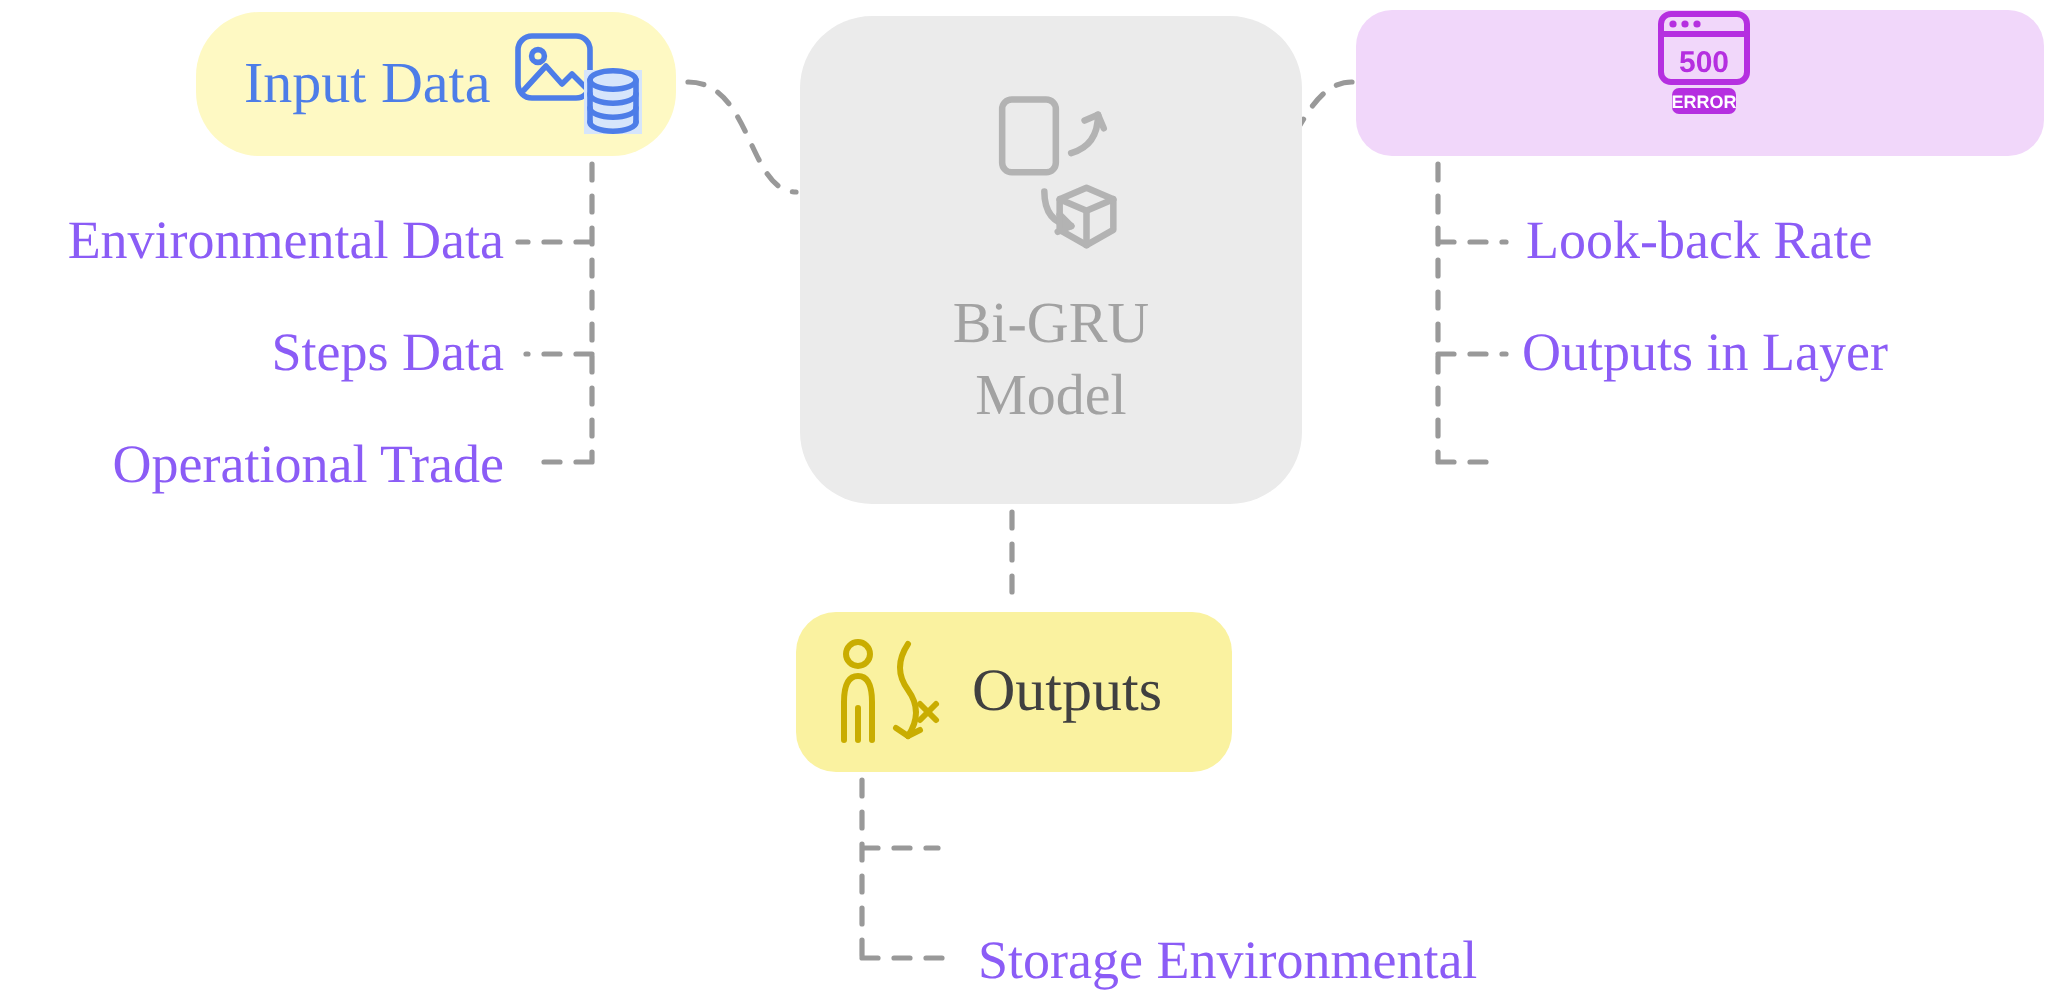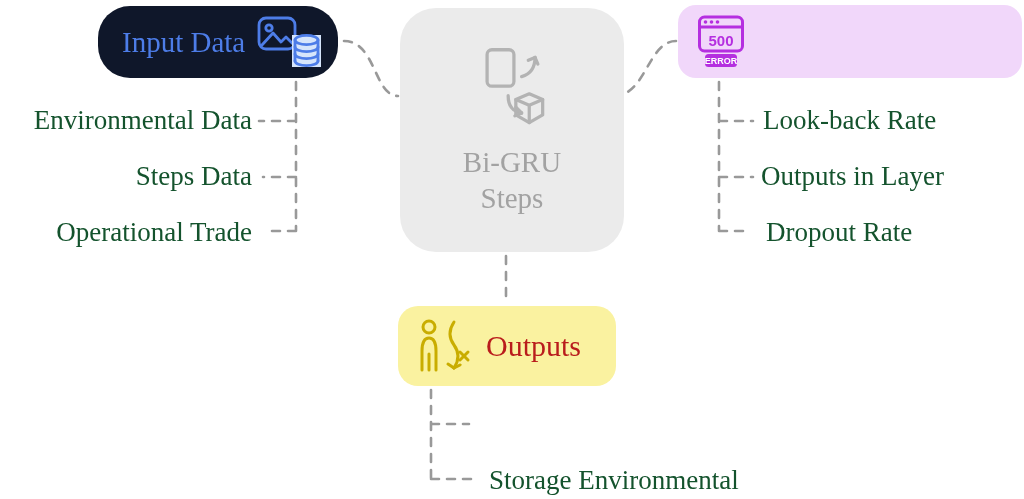--- a/index.html
+++ b/index.html
@@ -20,46 +20,46 @@
     stroke-linecap: round;
   }
   .node {
     position: absolute;
     display: flex;
     align-items: center;
     box-sizing: border-box;
   }
   .node-input {
     left: 98px; top: 6px; width: 240px; height: 72px;
-    background: #0f172a; border-radius: 32px;
+    background: #fef9c3; border-radius: 32px;
     padding: 0 12px 0 24px; gap: 12px;
   }
   .node-input .lbl { color: #4d7de8; font-size: 29px; }
   .node-params {
     left: 678px; top: 5px; width: 344px; height: 73px;
     background: #f1d7fa; border-radius: 18px;
-    padding: 0 16px 0 20px; gap: 16px;
+    padding: 0 16px 0 20px; gap: 16px; flex-direction: column;
   }
   .node-params .lbl { color: #c33fe3; font-size: 29px; }
   .node-center {
-    left: 400px; top: 8px; width: 224px; height: 244px;
+    left: 400px; top: 8px; width: 251px; height: 244px;
     background: #ebebeb; border-radius: 36px;
     flex-direction: column; justify-content: center; gap: 8px;
   }
   .center-text { color: #a2a2a2; font-size: 29px; text-align: center; line-height: 1.25; }
   .node-outputs {
     left: 398px; top: 306px; width: 218px; height: 80px;
     background: #faf2a0; border-radius: 20px;
     padding: 0 14px 0 16px; gap: 14px;
   }
-  .node-outputs .lbl { color: #b91c1c; font-size: 30px; }
+  .node-outputs .lbl { color: #404040; font-size: 30px; }
   .item {
     position: absolute;
     font-size: 27px;
-    color: #14532d;
+    color: #8b5cf6;
     white-space: nowrap;
   }
   .item.r { text-align: right; }
 </style>
 </head>
 <body>
 
 <div class="canvas">
 
   <svg class="connectors" width="1024" height="499" viewBox="0 0 1024 499">
@@ -118,21 +118,21 @@
         <path d="M 44 54 Q 44 70 58 72"></path>
         <path d="M 58 72 L 51 75"></path>
         <path d="M 58 72 L 52 66"></path>
         <path d="M 66 52 L 80 58 L 80 74 L 66 82 L 52 74 L 52 58 Z"></path>
         <path d="M 52 58 L 66 64 L 80 58"></path>
         <path d="M 66 64 L 66 82"></path>
       </g>
     </svg>
     <div class="center-text">
       <div>Bi-GRU</div>
-      <div>Steps</div>
+      <div>Model</div>
     </div>
   </div>
 
   <div class="node node-outputs">
     <svg width="58" height="56" viewBox="0 0 58 56">
       <g fill="none" stroke="#c9ad00" stroke-width="3" stroke-linejoin="round" stroke-linecap="round">
         <circle cx="15" cy="9" r="6"></circle>
         <path d="M8 52 L8 33 Q8 20 15 20 Q22 20 22 33 L22 52"></path>
         <path d="M15 36 L15 52"></path>
         <path d="M40 4 Q32 16 40 27 Q48 38 40 50"></path>
@@ -144,17 +144,16 @@
     </svg>
     <span class="lbl">Outputs</span>
   </div>
 
   <div class="item r" style="right:772px;top:105px">Environmental Data</div>
   <div class="item r" style="right:772px;top:161px">Steps Data</div>
   <div class="item r" style="right:772px;top:217px">Operational Trade</div>
 
   <div class="item" style="left:763px;top:105px">Look-back Rate</div>
   <div class="item" style="left:761px;top:161px">Outputs in Layer</div>
-  <div class="item" style="left:766px;top:217px">Dropout Rate</div>
 
   <div class="item" style="left:489px;top:465px">Storage Environmental</div>
 
 </div>
 
 </body></html>

